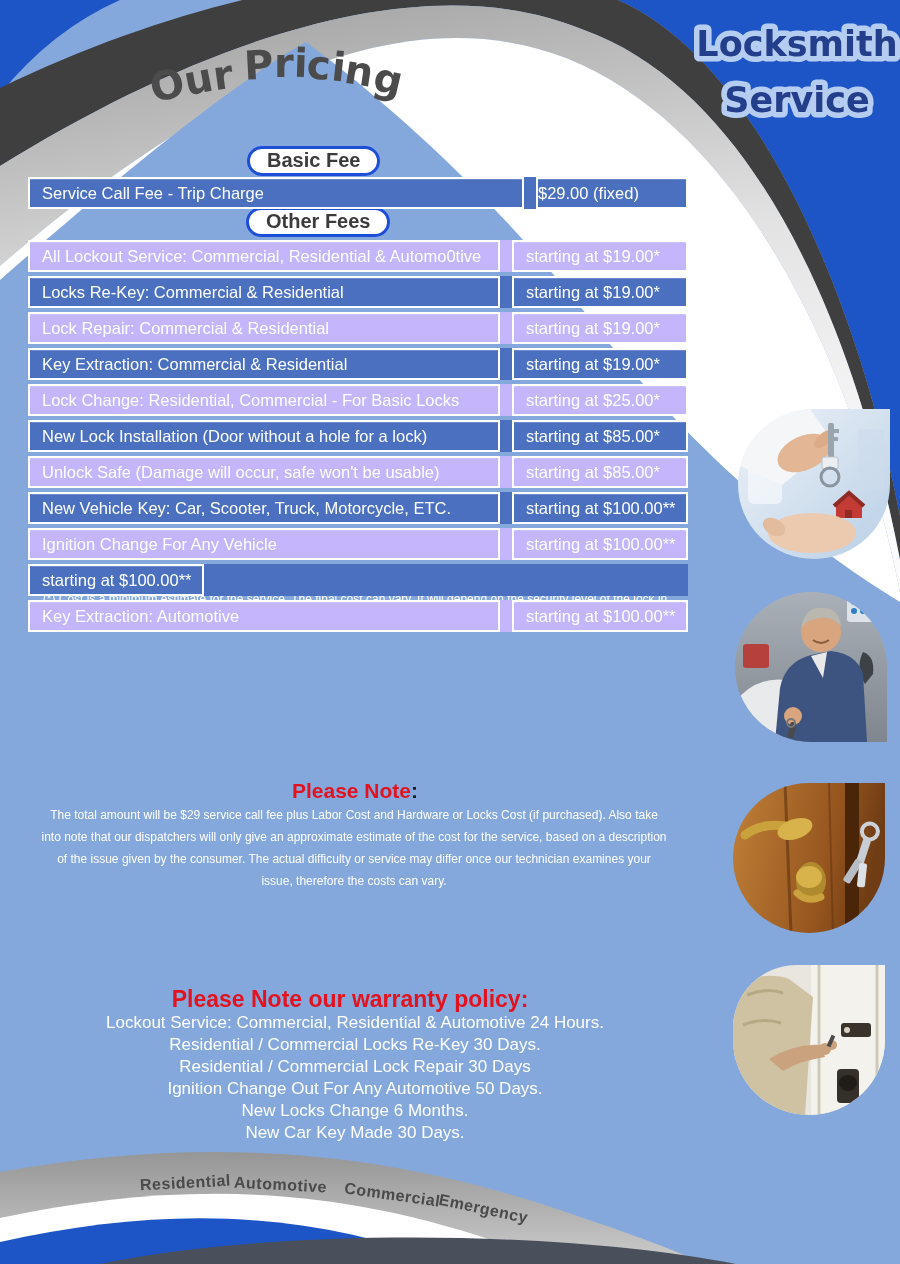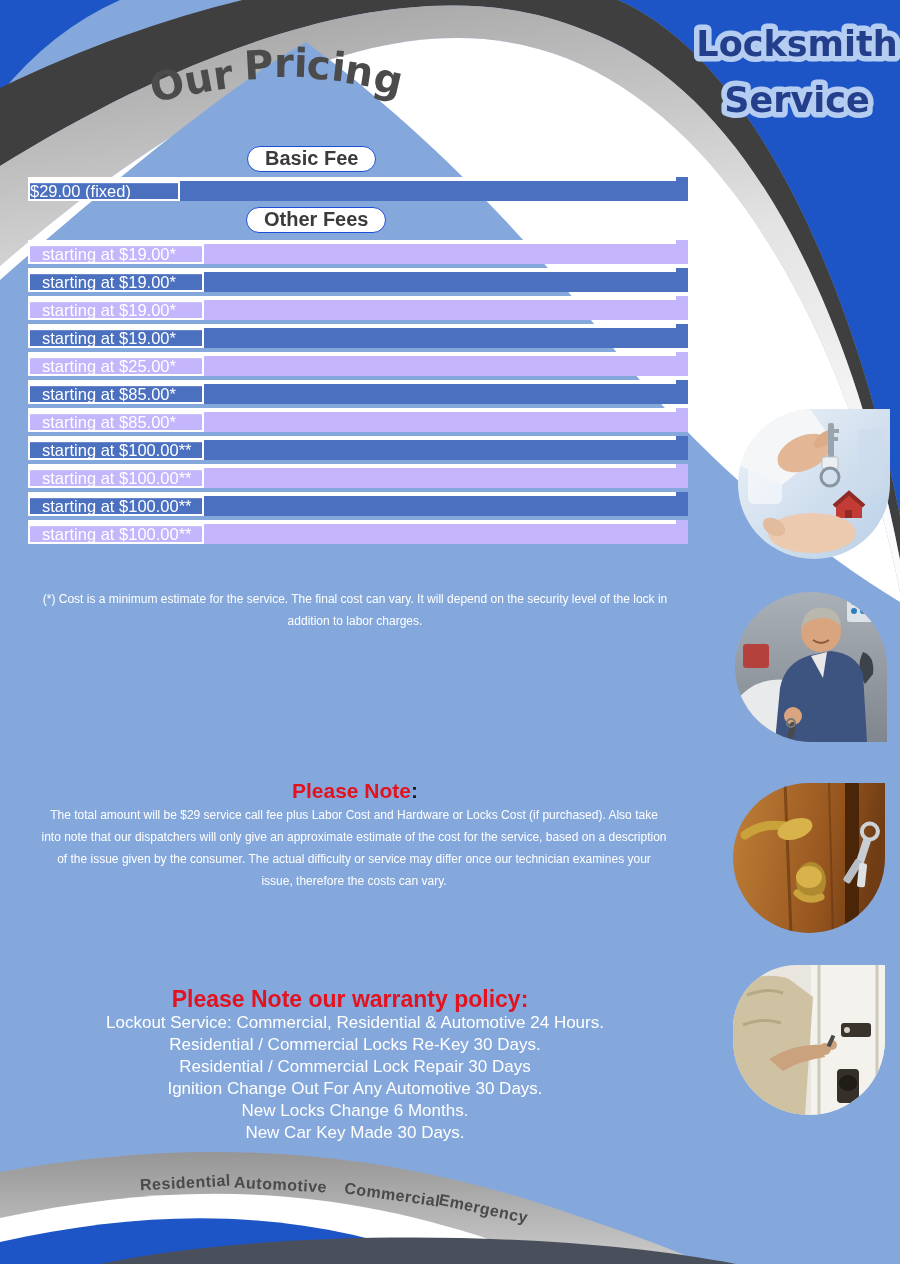--- a/index.html
+++ b/index.html
@@ -22,31 +22,31 @@
   .logo{position:absolute;left:694px;top:12px;z-index:4;}
   .logo text{
     font-family:"DejaVu Sans",sans-serif;font-weight:bold;font-size:35px;
     fill:#233e8b;stroke:#b6cdf2;stroke-width:11px;stroke-linejoin:round;
     paint-order:stroke;text-anchor:middle;
   }
 
   
   .pill{
     position:absolute;z-index:5;background:#ffffff;color:#3b3b3b;
-    border:1px solid #1d4ed8;border-radius:16px;
+    border:3px solid #1d4ed8;border-radius:16px;
     font-weight:bold;font-size:20px;padding:0 17px;height:24px;line-height:23px;
   }
   .pill-basic{left:247px;top:146px;}
   .pill-other{left:246px;top:207px;}
 
   
   .basic-table{position:absolute;left:28px;top:177px;width:660px;z-index:5;}
   .other-table{position:absolute;left:28px;top:240px;width:660px;z-index:5;
     display:flex;flex-direction:column;gap:4px;}
-  .fee-row{display:flex;height:24px;flex-direction:column;}
+  .fee-row{display:flex;height:32px;}
   .fee-row.blue{background:#4b70bf;}
   .fee-row.dark{background:#c4b5fd;}
   .fee-cell{
     background:inherit;border:2px solid #ffffff;display:flex;align-items:center;
     color:#ffffff;font-size:16.5px;white-space:nowrap;overflow:hidden;
     box-shadow:inset 0 1px 0 rgba(255,255,255,.18);
   }
   .fee-desc{flex:1;padding:0 12px;margin-right:12px;}
   .fee-price{width:148px;padding:0 12px;}
   .basic-table .fee-price{padding:0 0;}
@@ -163,40 +163,39 @@
       </div>
       <div class="fee-row blue">
         <div class="fee-cell fee-desc">New Vehicle Key: Car, Scooter, Truck, Motorcycle, ETC.</div>
         <div class="fee-cell fee-price">starting at $100.00**</div>
       </div>
       <div class="fee-row dark">
         <div class="fee-cell fee-desc">Ignition Change For Any Vehicle</div>
         <div class="fee-cell fee-price">starting at $100.00**</div>
       </div>
       <div class="fee-row blue">
-        <div class="fee-cell fee-desc">Program Transponder Key (Key with a chip)</div>
         <div class="fee-cell fee-price">starting at $100.00**</div>
       </div>
       <div class="fee-row dark">
         <div class="fee-cell fee-desc">Key Extraction: Automotive</div>
         <div class="fee-cell fee-price">starting at $100.00**</div>
       </div>
     </div>
 
   <div class="note note-1">(*) Cost is a minimum estimate for the service. The final cost can vary. It will depend on the security level of the lock in addition to labor charges.</div>
 
   <div class="pn-heading"><span class="red">Please Note</span><span class="dark">:</span></div>
   <div class="note pn-body">The total amount will be $29 service call fee plus Labor Cost and Hardware or Locks Cost (if purchased). Also take into note that our dispatchers will only give an approximate estimate of the cost for the service, based on a description of the issue given by the consumer. The actual difficulty or service may differ once our technician examines your issue, therefore the costs can vary.</div>
 
   <div class="warranty-heading">Please Note our warranty policy:</div>
   <div class="warranty-lines">
       <div>Lockout Service: Commercial, Residential &amp; Automotive 24 Hours.</div>
       <div>Residential / Commercial Locks Re-Key 30 Days.</div>
       <div>Residential / Commercial Lock Repair 30 Days</div>
-      <div>Ignition Change Out For Any Automotive 30 Days.</div>
+      <div>Ignition Change Out For Any Automotive 50 Days.</div>
       <div>New Locks Change 6 Months.</div>
       <div>New Car Key Made 30 Days.</div>
     </div>
 
   <div class="photo photo-1">
     <svg width="152" height="150" viewBox="0 0 152 150">
       <defs>
         <linearGradient id="p1bg" x1="0" y1="0" x2="1" y2="1">
           <stop offset="0" stop-color="#eef3f8"></stop>
             <stop offset="1" stop-color="#b9cfe6"></stop>

